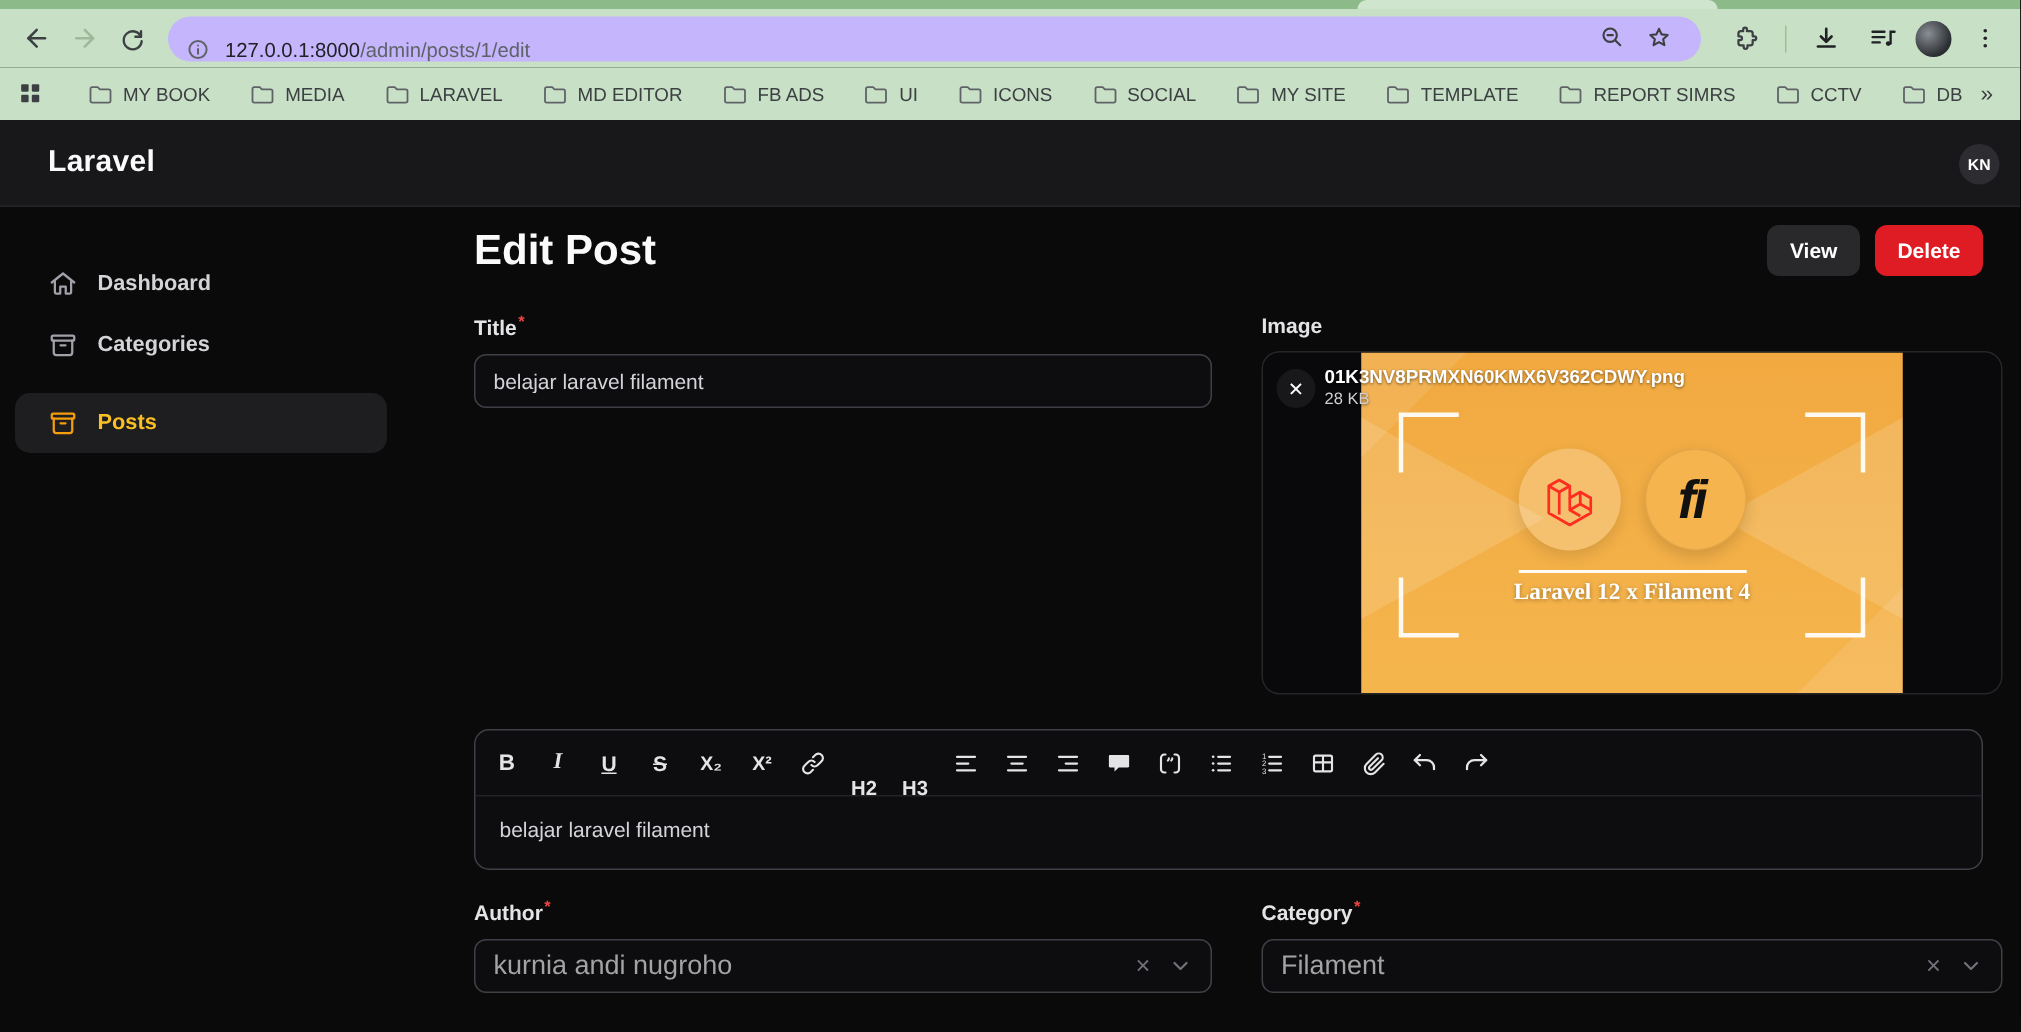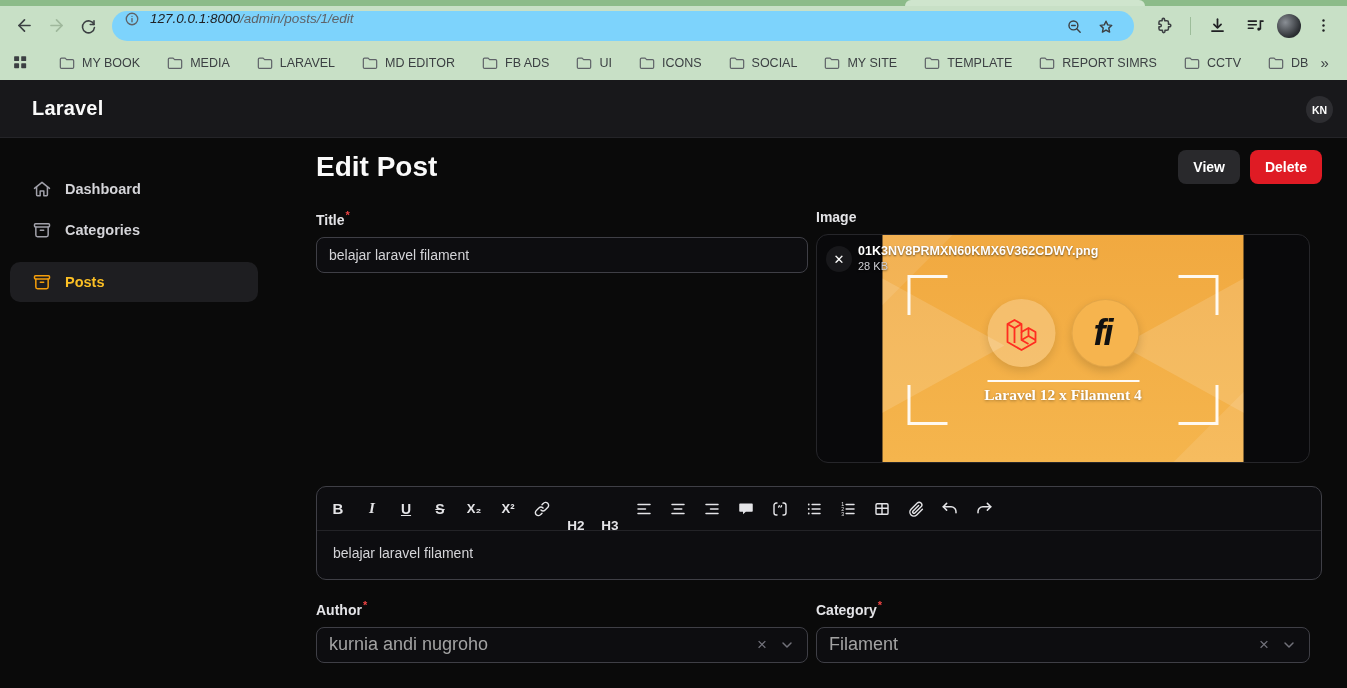--- a/index.html
+++ b/index.html
@@ -5,21 +5,21 @@
   * { margin:0; padding:0; box-sizing:border-box; }
   body { background:#000; font-family:"Liberation Sans", sans-serif; }
   .stage { position:relative; width:1347px; height:688px; overflow:hidden; background:#0a0a0a; }
 
   
   .tabstrip { position:absolute; top:0; left:0; width:100%; height:6px; background:#8cbb89; }
   .tab-notch { position:absolute; top:0; left:905px; width:240px; height:6px; background:#cfe5cd; border-radius:8px 8px 0 0; }
   .toolbar { position:absolute; top:6px; left:0; width:100%; height:39px; background:#c8e0c6; display:flex; align-items:center; padding:0 8px; }
   .navbtn { width:32px; height:32px; display:flex; align-items:center; justify-content:center; border-radius:50%; flex:0 0 auto; }
   .navbtn svg { display:block; }
-  .omnibox { flex:1 1 auto; height:30px; margin:0 14px 0 8px; background:#7dd3fc; border-radius:15px; display:flex; align-items:flex-start; padding:0 12px; overflow:hidden;font-style:italic; }
+  .omnibox { flex:1 1 auto; height:30px; margin:0 14px 0 8px; background:#c4b5fd; border-radius:15px; display:flex; align-items:flex-end; padding:0 12px; overflow:hidden; }
   .omnibox .url { font-size:13.5px; margin-left:10px; white-space:nowrap; flex:1; }
   .url .host { color:#202124; }
   .url .path { color:#5f6368; }
   .chrome-right { display:flex; align-items:center; gap:6px; flex:0 0 auto; }
   .vsep { width:1px; height:18px; background:#9dbd9a; margin:0 4px; }
   .browser-avatar { width:24px; height:24px; border-radius:50%; background:radial-gradient(circle at 35% 35%, #8a8f95, #2a2d31 70%); }
 
   .bookmarks { position:absolute; top:45px; left:0; width:100%; height:35px; background:#c8e0c6; display:flex; align-items:center; padding:0 0 0 12px; overflow:hidden; }
   .bm-grid { margin-right:8px; display:flex; }
   .bm-list { display:flex; align-items:center; gap:27px; margin-left:14px; }
@@ -42,21 +42,21 @@
 
   
   .main { position:absolute; left:316px; top:138px; width:1006px; }
   .page-head { margin-top:12px; display:flex; align-items:center; justify-content:space-between; }
   .page-title { font-size:28px; font-weight:800; color:#fafafa; }
   .actions { display:flex; gap:10px; }
   .btn { height:34px; padding:0 15px; border-radius:8px; border:none; font-family:inherit; font-size:14px; font-weight:700; color:#fff; display:flex; align-items:center; cursor:pointer; }
   .btn-view { background:#29292c; }
   .btn-delete { background:#df1b24; }
 
-  .grid2 { display:grid; grid-template-columns:492px 494px; column-gap:8px; }
+  .grid2 { display:grid; grid-template-columns:492px 494px; column-gap:33px; }
   .row1 { margin-top:25px; }
   .row2 { margin-top:23px; }
   .row3 { margin-top:19px; }
   .field-label { font-size:14px; font-weight:600; color:#e4e4e7; margin-bottom:9px; }
   .field-label sup { color:#ef4444; font-weight:700; font-size:11px; margin-left:1px; }
   .text-input { width:100%; height:36px; background:#0d0d10; border:1px solid #3f3f46; border-radius:8px; color:#d4d4d8; font-size:14px; font-family:inherit; padding:0 12px; outline:none; }
 
   
   .upload-box { position:relative; height:229px; border:1px solid #26262a; border-radius:12px; background:#09090b; overflow:hidden; }
   .preview { position:absolute; left:50%; transform:translateX(-50%); top:0; height:100%; width:361px; background:linear-gradient(180deg,#f1a940,#f5b54d); overflow:hidden; }

